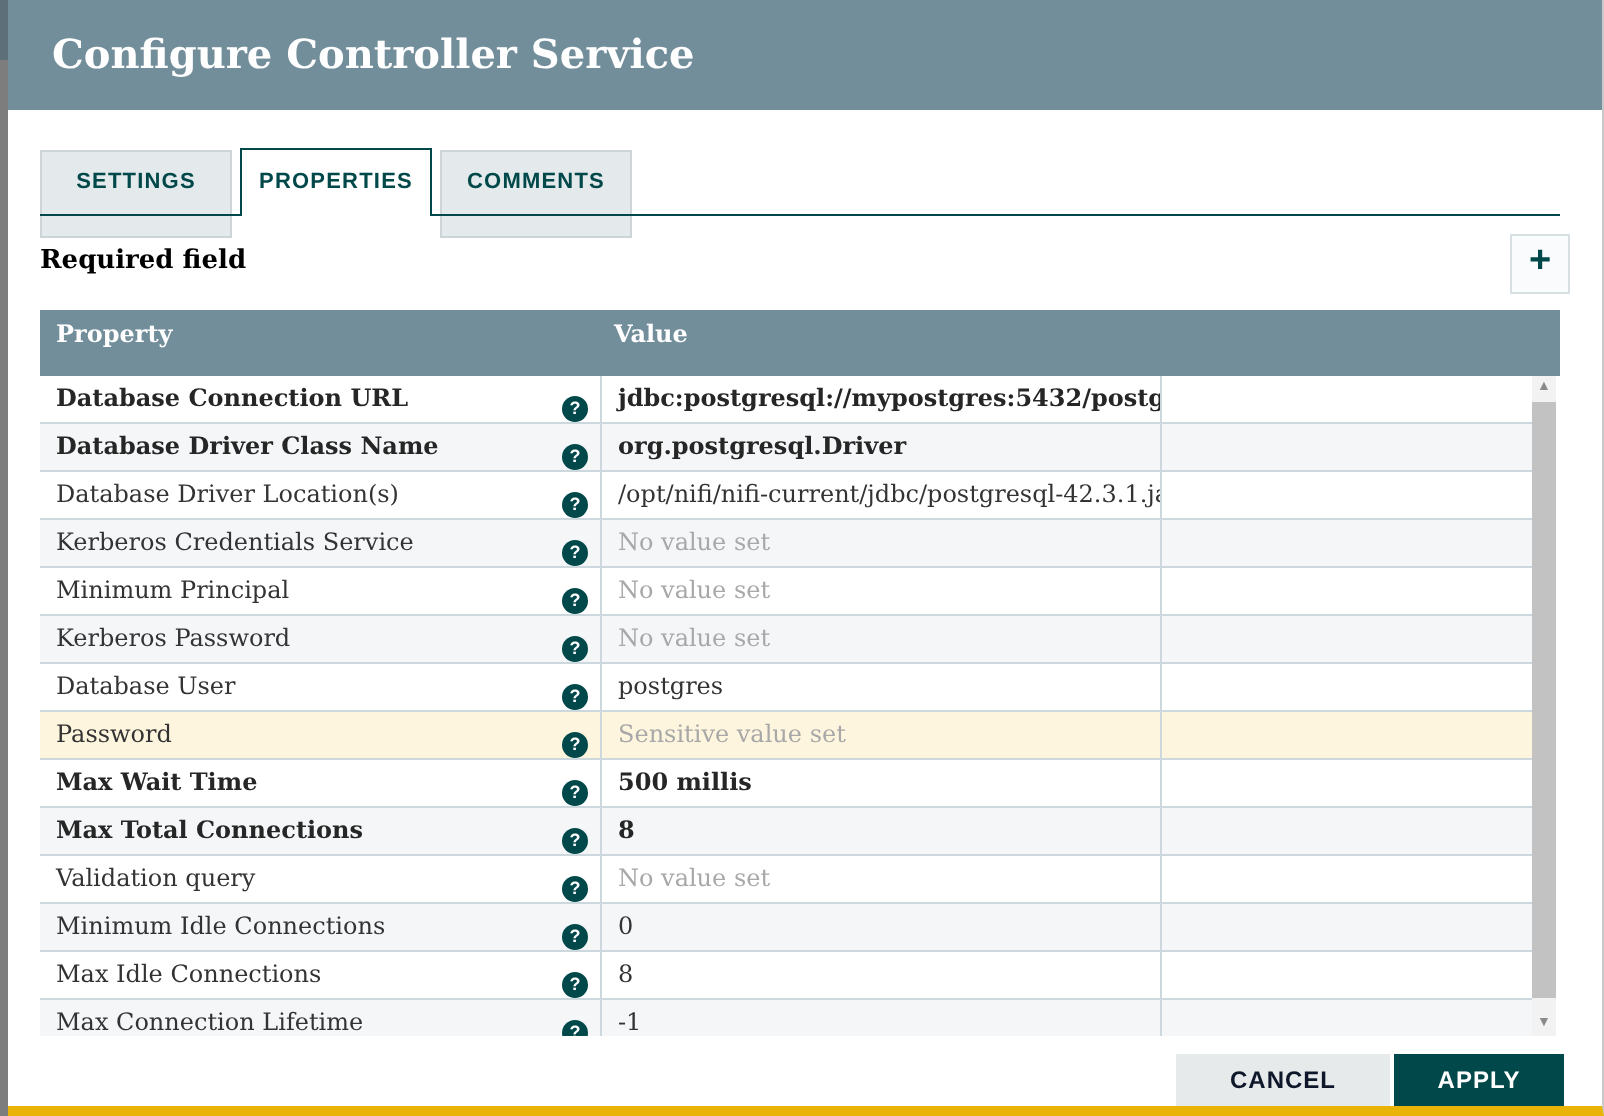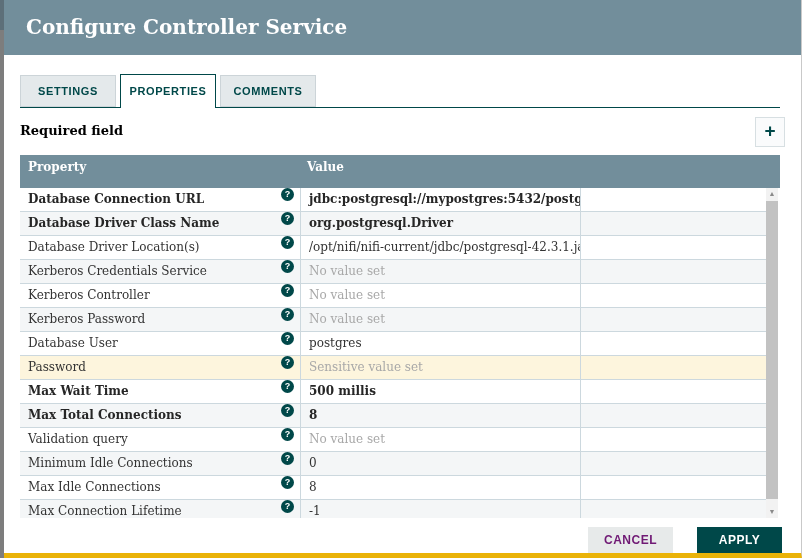--- a/index.html
+++ b/index.html
@@ -21,21 +21,21 @@
   .dlg-header { position:absolute; left:0; top:0; right:0; height:55px; background:#728e9b; }
   .dlg-title {
     position:absolute; left:22px; top:0; line-height:55px;
     font-family:"DejaVu Serif", serif; font-weight:bold; font-size:20px; color:#ffffff;
   }
 
   
   .tabbar { position:absolute; left:16px; top:74px; width:760px; height:34px; }
   .tabbar::after { content:""; position:absolute; left:0; right:0; bottom:0; height:1px; background:#004849; z-index:1; }
   .tab {
-    position:relative; float:left; width:96px; height:32px; margin-top:1px; margin-right:4px;
+    position:relative; float:left; width:96px; height:44px; margin-top:1px; margin-right:4px;
     background:#e4e9eb; border:1px solid #ccd4d8; box-sizing:border-box;
     text-align:center; line-height:30px; font-size:11px; font-weight:bold;
     letter-spacing:0.6px; color:#004849; cursor:pointer; z-index:0;
   }
   .tab.active {
     background:#ffffff; border:1px solid #004849; border-bottom:none;
     height:34px; margin-top:0; line-height:33px; z-index:2;
   }
 
   
@@ -61,21 +61,21 @@
 
   .prow {
     display:flex; width:746px; height:24px; line-height:23px; box-sizing:border-box;
     border-bottom:1px solid #ccd8de; font-family:"DejaVu Serif", serif;
     font-size:12px; color:#333333; cursor:default;
   }
   .prow:nth-child(even) { background:#f4f6f7; }
   .prow.sensitive { background:#fdf5dd; }
   .cell-prop {
     width:280px; box-sizing:border-box; padding-left:8px; padding-right:6px;
-    display:flex; justify-content:space-between; align-items:flex-start; overflow:hidden; white-space:nowrap;
+    display:flex; justify-content:space-between; align-items:flex-end; overflow:hidden; white-space:nowrap;
   }
   .cell-val {
     width:280px; box-sizing:border-box; padding-left:8px; border-left:1px solid #ccd8de;
     overflow:hidden; white-space:nowrap;
   }
   .cell-fill { flex:1; border-left:1px solid #ccd8de; }
   .prow.bold .prop-name, .prow.bold .cell-val { font-weight:bold; color:#262626; }
   .prow.unset .cell-val, .prow.sensitive .cell-val { color:#a8a8a8; }
   .help-icon {
     flex:none; width:13px; height:13px; border-radius:50%;
@@ -90,21 +90,21 @@
     font-size:7px; line-height:12px; text-align:center; cursor:pointer; background:#f2f2f2;
   }
   .sb-up { top:0; } .sb-down { bottom:0; }
   .sb-thumb { position:absolute; left:0; top:13px; width:12px; height:298px; background:#c2c2c2; cursor:pointer; }
 
   
   .btn {
     position:absolute; top:527px; height:26px; line-height:26px; text-align:center;
     font-size:12px; font-weight:bold; letter-spacing:0.5px; cursor:pointer;
   }
-  .btn-cancel { left:584px; width:85px; background:#e7eaea; color:#701a75; }
+  .btn-cancel { left:584px; width:107px; background:#e7eaea; color:#0f172a; }
   .btn-apply  { left:693px; width:85px; background:#004849; color:#ffffff; }
 </style>
 </head>
 <body>
 
 <div class="edge-top"></div>
 <div class="edge-side"></div>
 
 <div class="dialog">
 
@@ -157,21 +157,21 @@
           <div class="prow unset">
             <div class="cell-prop">
               <span class="prop-name">Kerberos Credentials Service</span>
               <span class="help-icon">?</span>
             </div>
             <div class="cell-val">No value set</div>
             <div class="cell-fill"></div>
           </div>
           <div class="prow unset">
             <div class="cell-prop">
-              <span class="prop-name">Kerberos Controller</span>
+              <span class="prop-name">Minimum Principal</span>
               <span class="help-icon">?</span>
             </div>
             <div class="cell-val">No value set</div>
             <div class="cell-fill"></div>
           </div>
           <div class="prow unset">
             <div class="cell-prop">
               <span class="prop-name">Kerberos Password</span>
               <span class="help-icon">?</span>
             </div>

